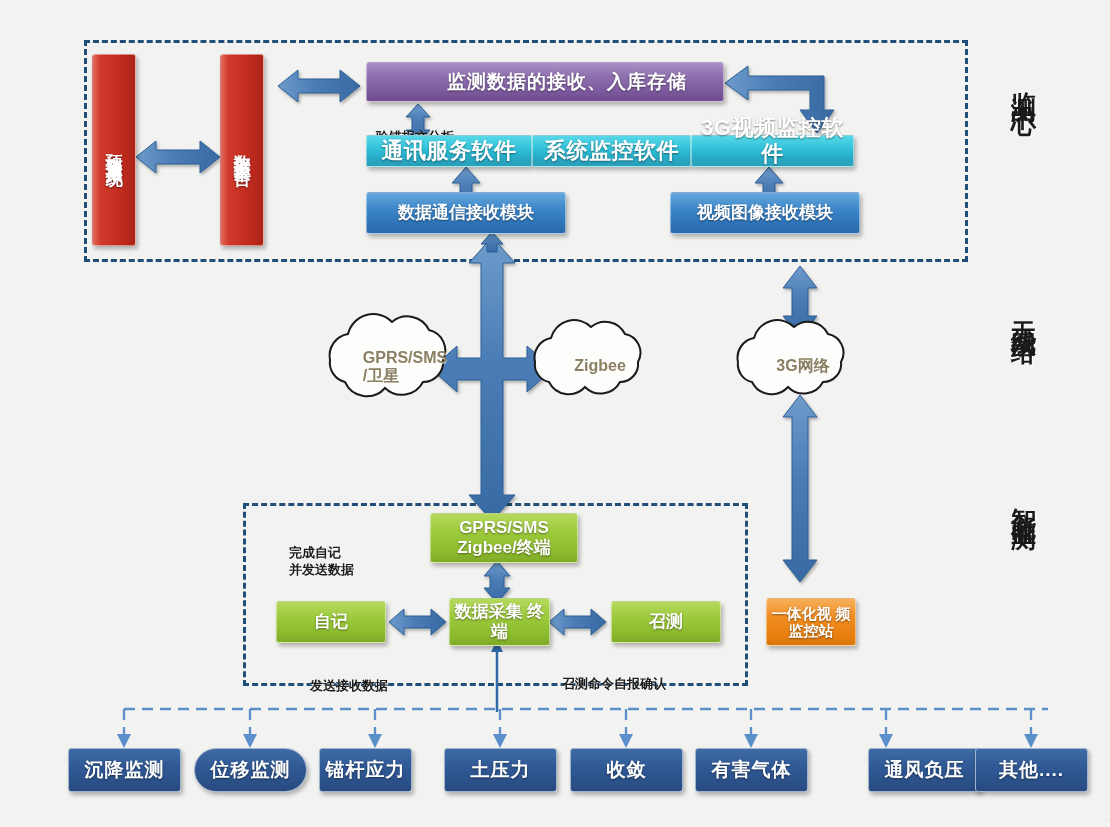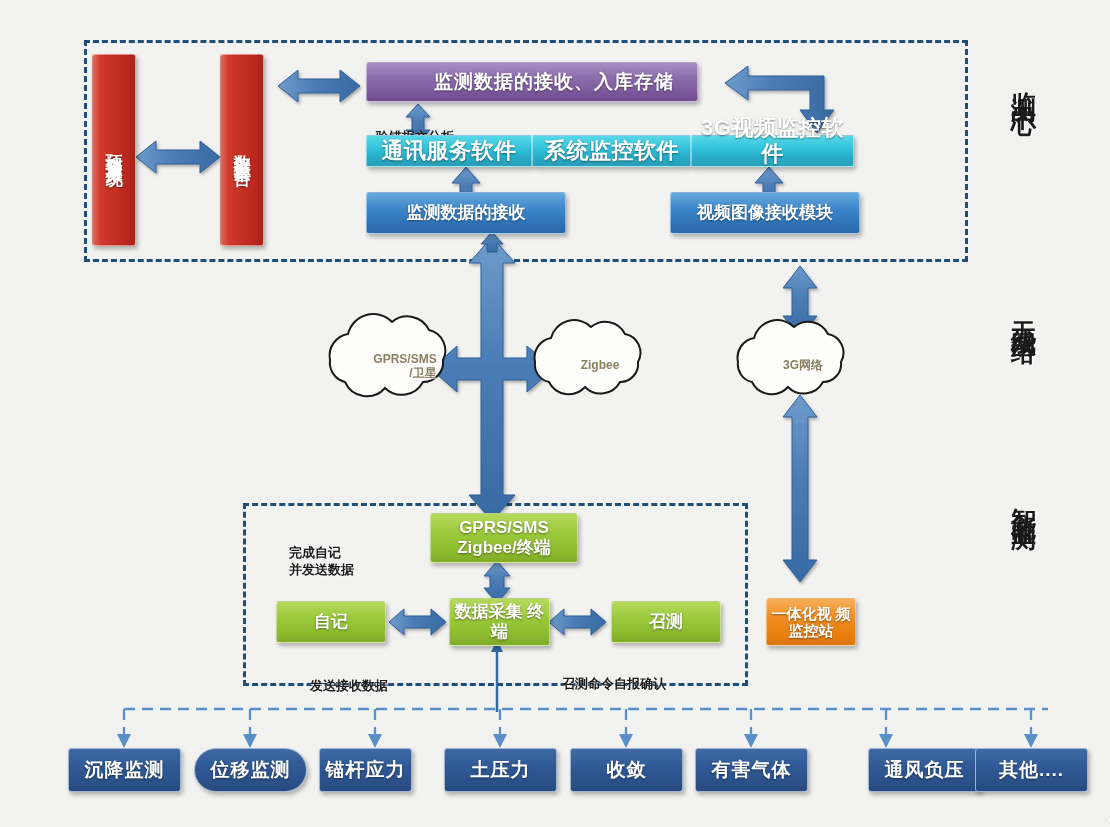--- a/index.html
+++ b/index.html
@@ -72,21 +72,21 @@
     white-space:pre-line;line-height:1.35;
   }
   .sidelbl{
     writing-mode:vertical-rl;
     color:#1a1a1a;font-size:25px;font-weight:bold;letter-spacing:6px;
     text-shadow:1px 1px 1px rgba(255,255,255,.9);
   }
   .cloudtxt{
     position:absolute;left:0;top:0;width:100%;height:100%;
     display:flex;align-items:center;justify-content:center;
-    color:#8a7f63;font-size:12px;font-weight:bold;text-align:right;
+    color:#8a7f63;font-size:16px;font-weight:bold;text-align:left;
     line-height:1.15;white-space:pre-line;
     text-shadow:0 1px 1px rgba(255,255,255,.8);
     pointer-events:none;
   }
   svg{position:absolute;left:0;top:0;overflow:visible;}
   .corner{
     position:absolute;right:2px;bottom:2px;
     font-size:9px;color:#b9b9b9;
   }
 </style>
@@ -190,21 +190,21 @@
   </div>
 
   <div class="abs box red" style="left:92px;top:54px;width:44px;height:192px;">
     <span>预警预报系统</span>
   </div>
 
   <div class="abs box red" style="left:220px;top:54px;width:44px;height:192px;">
     <span>数据汇集平台</span>
   </div>
 
-  <div class="abs box purple" style="left:366px;top:62px;width:332px;height:40px;padding-left:44px;">
+  <div class="abs box purple" style="left:366px;top:62px;width:358px;height:40px;padding-left:44px;">
     <span>监测数据的接收、入库存储</span>
   </div>
 
   <div class="abs lbl" style="left:376px;top:110px;width:120px;text-align:left;">
     <span>验错报文分析</span>
   </div>
   <div class="abs lbl" style="left:528px;top:116px;width:150px;text-align:center;">
     <span>数据处理</span>
   </div>
   <div class="abs lbl" style="left:694px;top:116px;width:160px;text-align:center;">
@@ -215,21 +215,21 @@
     <span>通讯服务软件</span>
   </div>
   <div class="abs box teal" style="left:532px;top:135px;width:159px;height:32px;">
     <span>系统监控软件</span>
   </div>
   <div class="abs box teal" style="left:691px;top:135px;width:163px;height:32px;align-items:flex-end;">
     <span>3G视频监控软件</span>
   </div>
 
   <div class="abs box blue" style="left:366px;top:192px;width:200px;height:42px;">
-    <span>监测数据的接收</span>
+    <span>数据通信接收模块</span>
   </div>
   <div class="abs box blue" style="left:670px;top:192px;width:190px;height:42px;">
     <span>视频图像接收模块</span>
   </div>
 
   <div class="abs sidelbl" style="left:1008px;top:72px;height:170px;">
     <span>监测中心</span>
   </div>
   <div class="abs sidelbl" style="left:1008px;top:302px;height:170px;">
     <span>无线网络</span>

